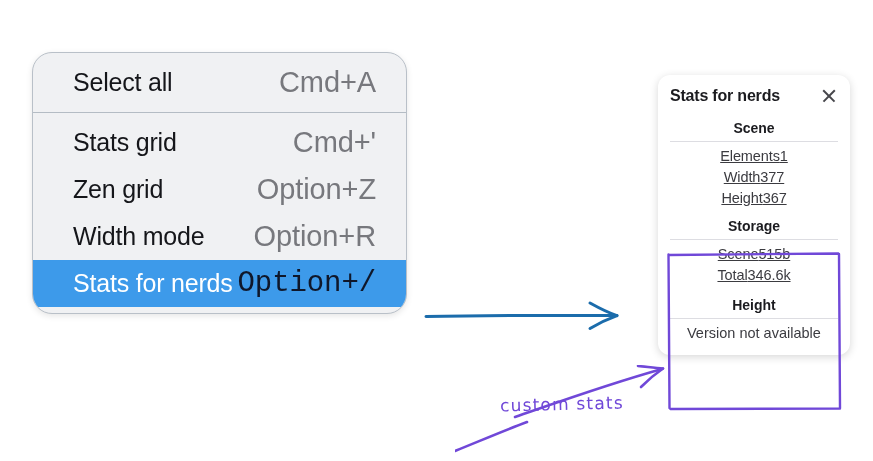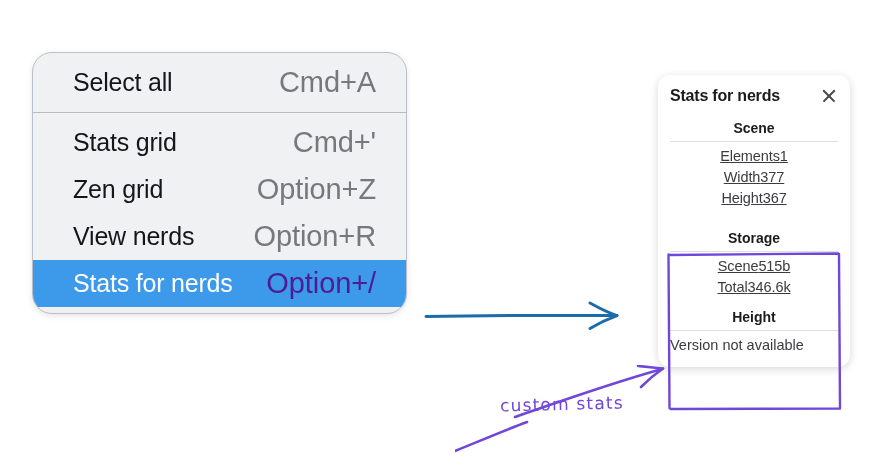--- a/index.html
+++ b/index.html
@@ -51,21 +51,21 @@
   }
   .menu-item .shortcut {
     font-size: 29px;
     color: #77787d;
     letter-spacing: -0.1px;
   }
   .menu-item.selected {
     background: #3d9aea;
   }
   .menu-item.selected .label { color: #ffffff; }
-  .menu-item.selected .shortcut { color: #4c1d95; }
+  .menu-item.selected .shortcut { color: #0f172a; font-family: Liberation Mono, monospace; }
 
   
   #stats-panel {
     position: absolute;
     left: 658px;
     top: 75px;
     width: 192px;
     background: #ffffff;
     border-radius: 12px;
     box-shadow: 0 2px 8px rgba(0,0,0,0.16);
@@ -123,20 +123,21 @@
     color: #3b3b40;
     padding: 2.5px 0;
     text-decoration: underline;
   }
   .stat-row .k { letter-spacing: -0.1px; }
   .stat-row .v { letter-spacing: -0.1px; }
   .stat-full {
     font-size: 14.5px;
     color: #3b3b40;
     padding: 3px 0 0 0;
+    margin-left: 17px;
   }
 
   
   #custom-box {
     position: absolute;
     left: 667px;
     top: 252px;
     width: 174px;
     height: 158px;
     pointer-events: none;
@@ -181,21 +182,21 @@
   <div class="menu-group">
     <div class="menu-item">
       <span class="label">Stats grid</span>
       <span class="shortcut">Cmd+'</span>
     </div>
     <div class="menu-item">
       <span class="label">Zen grid</span>
       <span class="shortcut">Option+Z</span>
     </div>
     <div class="menu-item">
-      <span class="label">View nerds</span>
+      <span class="label">Width mode</span>
       <span class="shortcut">Option+R</span>
     </div>
     <div class="menu-item selected">
       <span class="label">Stats for nerds</span>
       <span class="shortcut">Option+/</span>
     </div>
   </div>
 
 </div>
 
@@ -216,21 +217,21 @@
     <div class="stat-row">
       <span class="k">Width</span>
       <span class="v">377</span>
     </div>
     <div class="stat-row">
       <span class="k">Height</span>
       <span class="v">367</span>
     </div>
   </div>
 
-  <div style="margin-top:21px">
+  <div style="margin-top:9px">
     <div class="sec-head">Storage</div>
     <div class="sec-rule"></div>
     <div class="stat-row">
       <span class="k">Scene</span>
       <span class="v">515b</span>
     </div>
     <div class="stat-row">
       <span class="k">Total</span>
       <span class="v">346.6k</span>
     </div>

